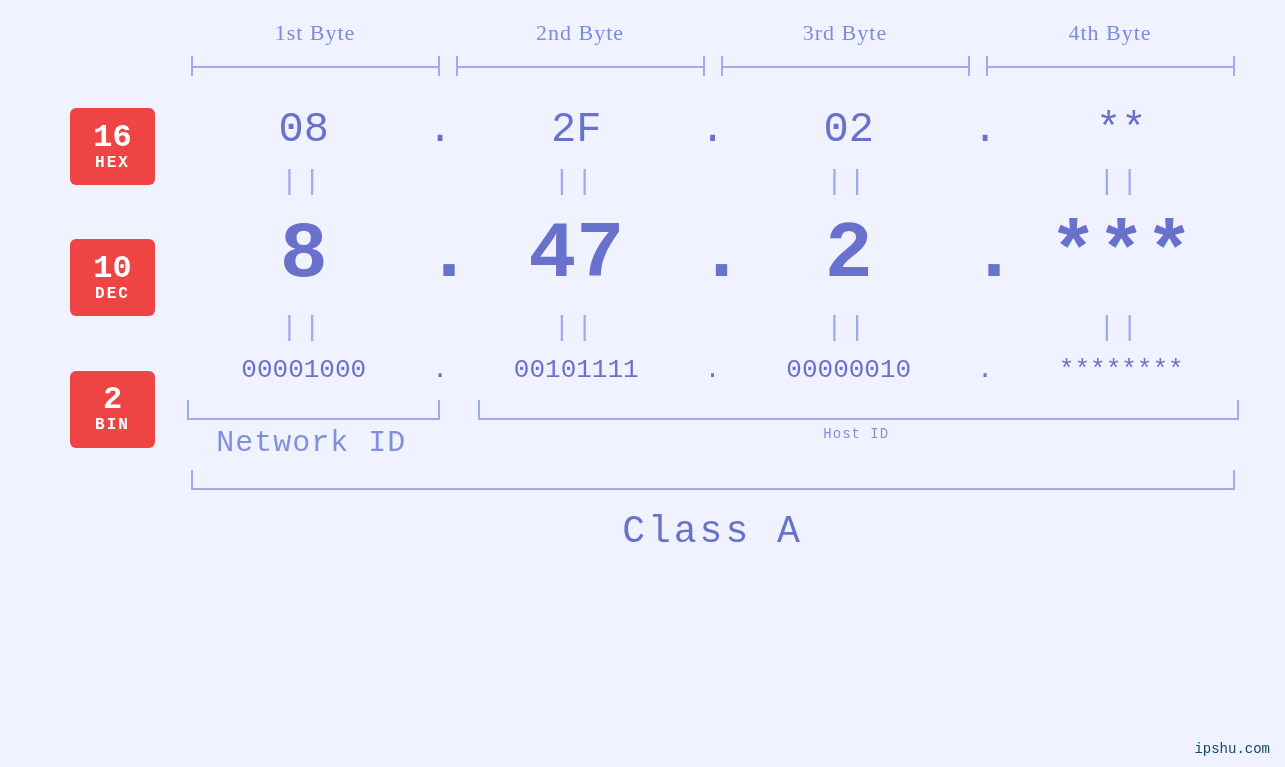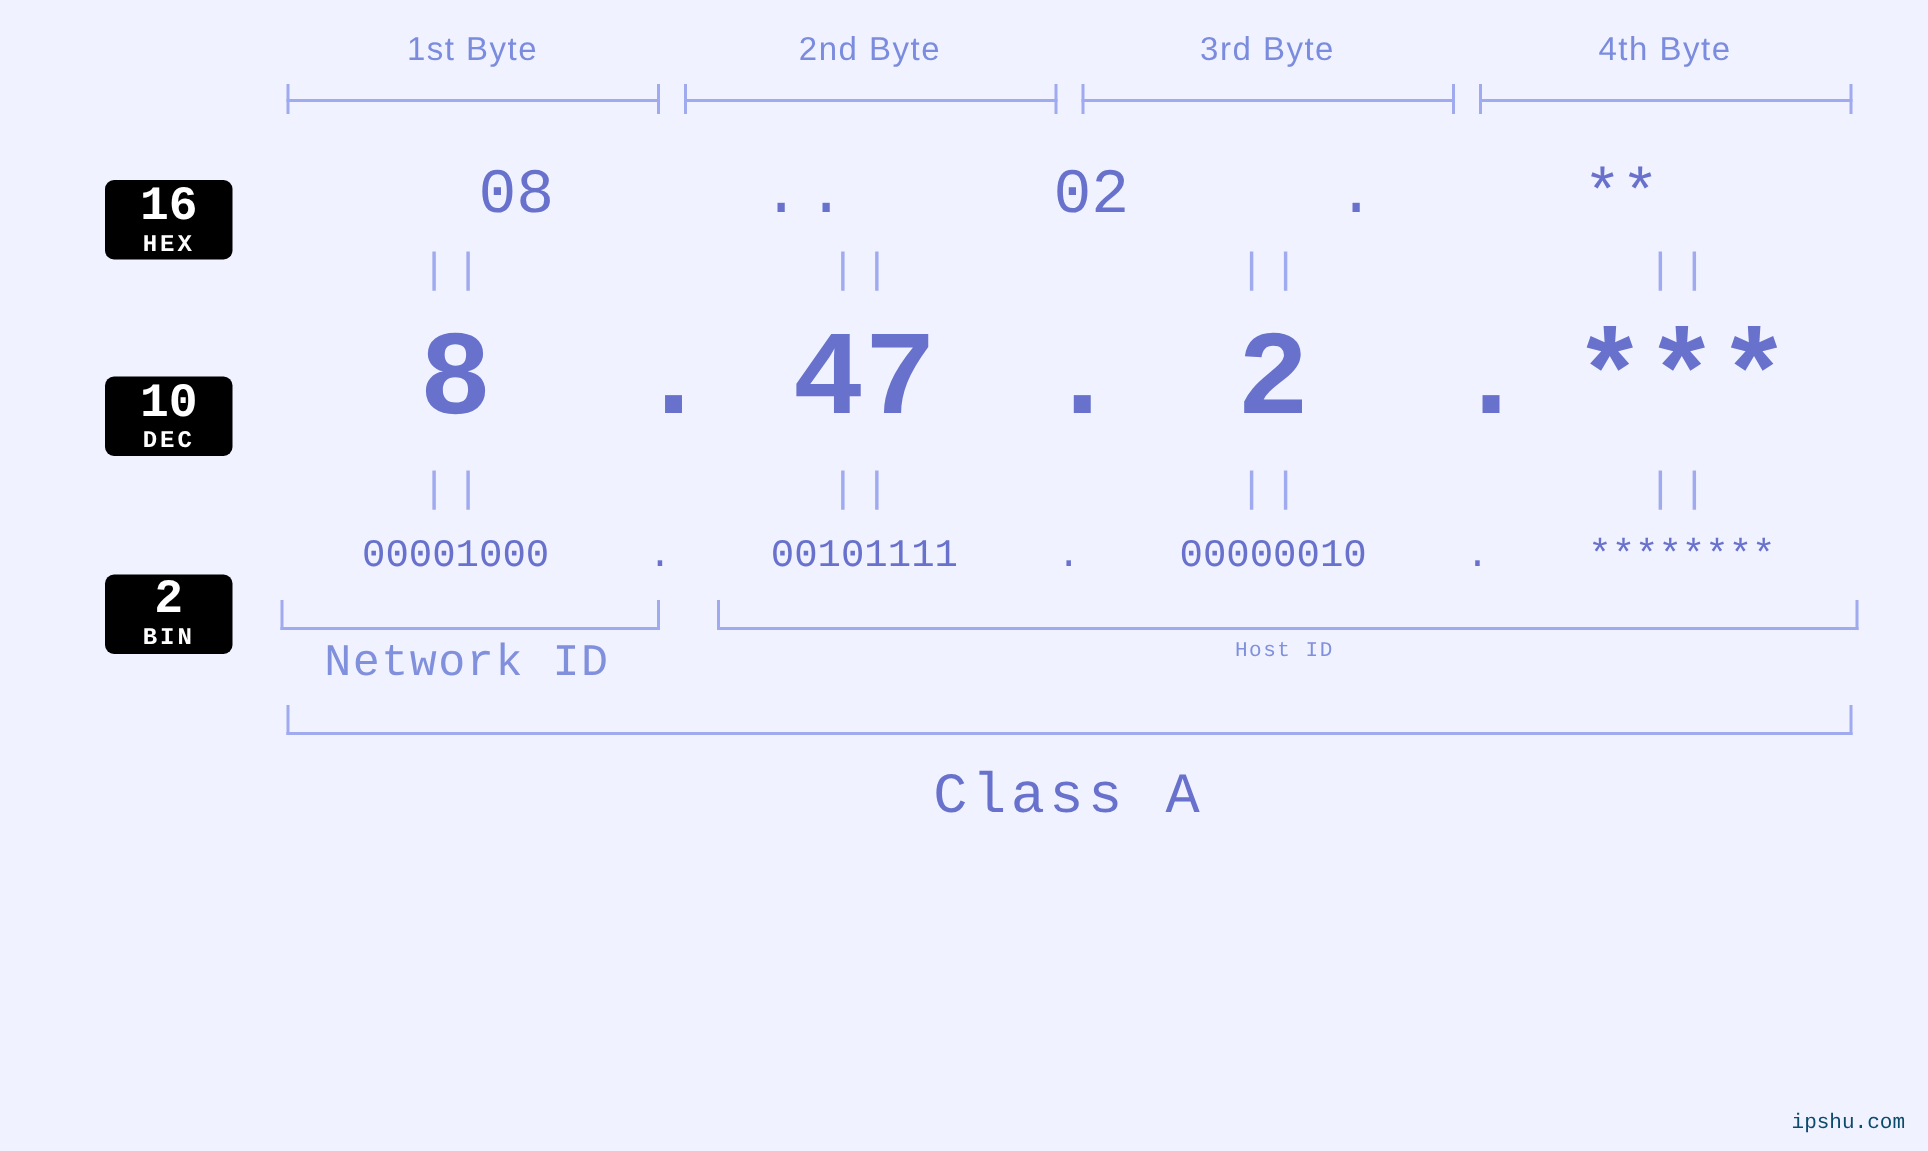--- a/index.html
+++ b/index.html
@@ -28,21 +28,21 @@
       display: flex;
       width: 1060px;
       margin-left: 140px;
       margin-bottom: 10px;
     }
 
     .col-header {
       flex: 1;
       text-align: center;
       color: #7b8cde;
-      font-family: Liberation Sans, sans-serif;
+      font-family: Liberation Serif, serif;
       font-size: 22px;
       letter-spacing: 1px;
     }
 
     
     .bracket-row {
       display: flex;
       width: 1060px;
       margin-left: 140px;
       margin-bottom: 20px;
@@ -91,22 +91,22 @@
       display: flex;
       flex-direction: column;
       align-items: center;
       justify-content: space-around;
       padding: 0 10px;
       gap: 30px;
     }
 
     .base-badge {
       width: 85px;
-      height: 53px;
-      background-color: #000000;
+      height: 77px;
+      background-color: #ef4444;
       color: white;
       display: flex;
       flex-direction: column;
       align-items: center;
       justify-content: center;
       border-radius: 6px;
     }
 
     .base-number {
       font-size: 32px;
@@ -238,20 +238,21 @@
         <span class="base-number">2</span>
         <span class="base-label">BIN</span>
       </div>
     </div>
 
     <div class="data-rows">
 
       <div class="data-row">
         <div class="byte-value">08</div>
         <div class="dot">.</div>
+        <div class="byte-value">2F</div>
         <div class="dot">.</div>
         <div class="byte-value">02</div>
         <div class="dot">.</div>
         <div class="byte-value">**</div>
       </div>
 
       <div class="separator-row">
         <div class="separator-item">||</div>
         <div class="sep-dot"></div>
         <div class="separator-item">||</div>

